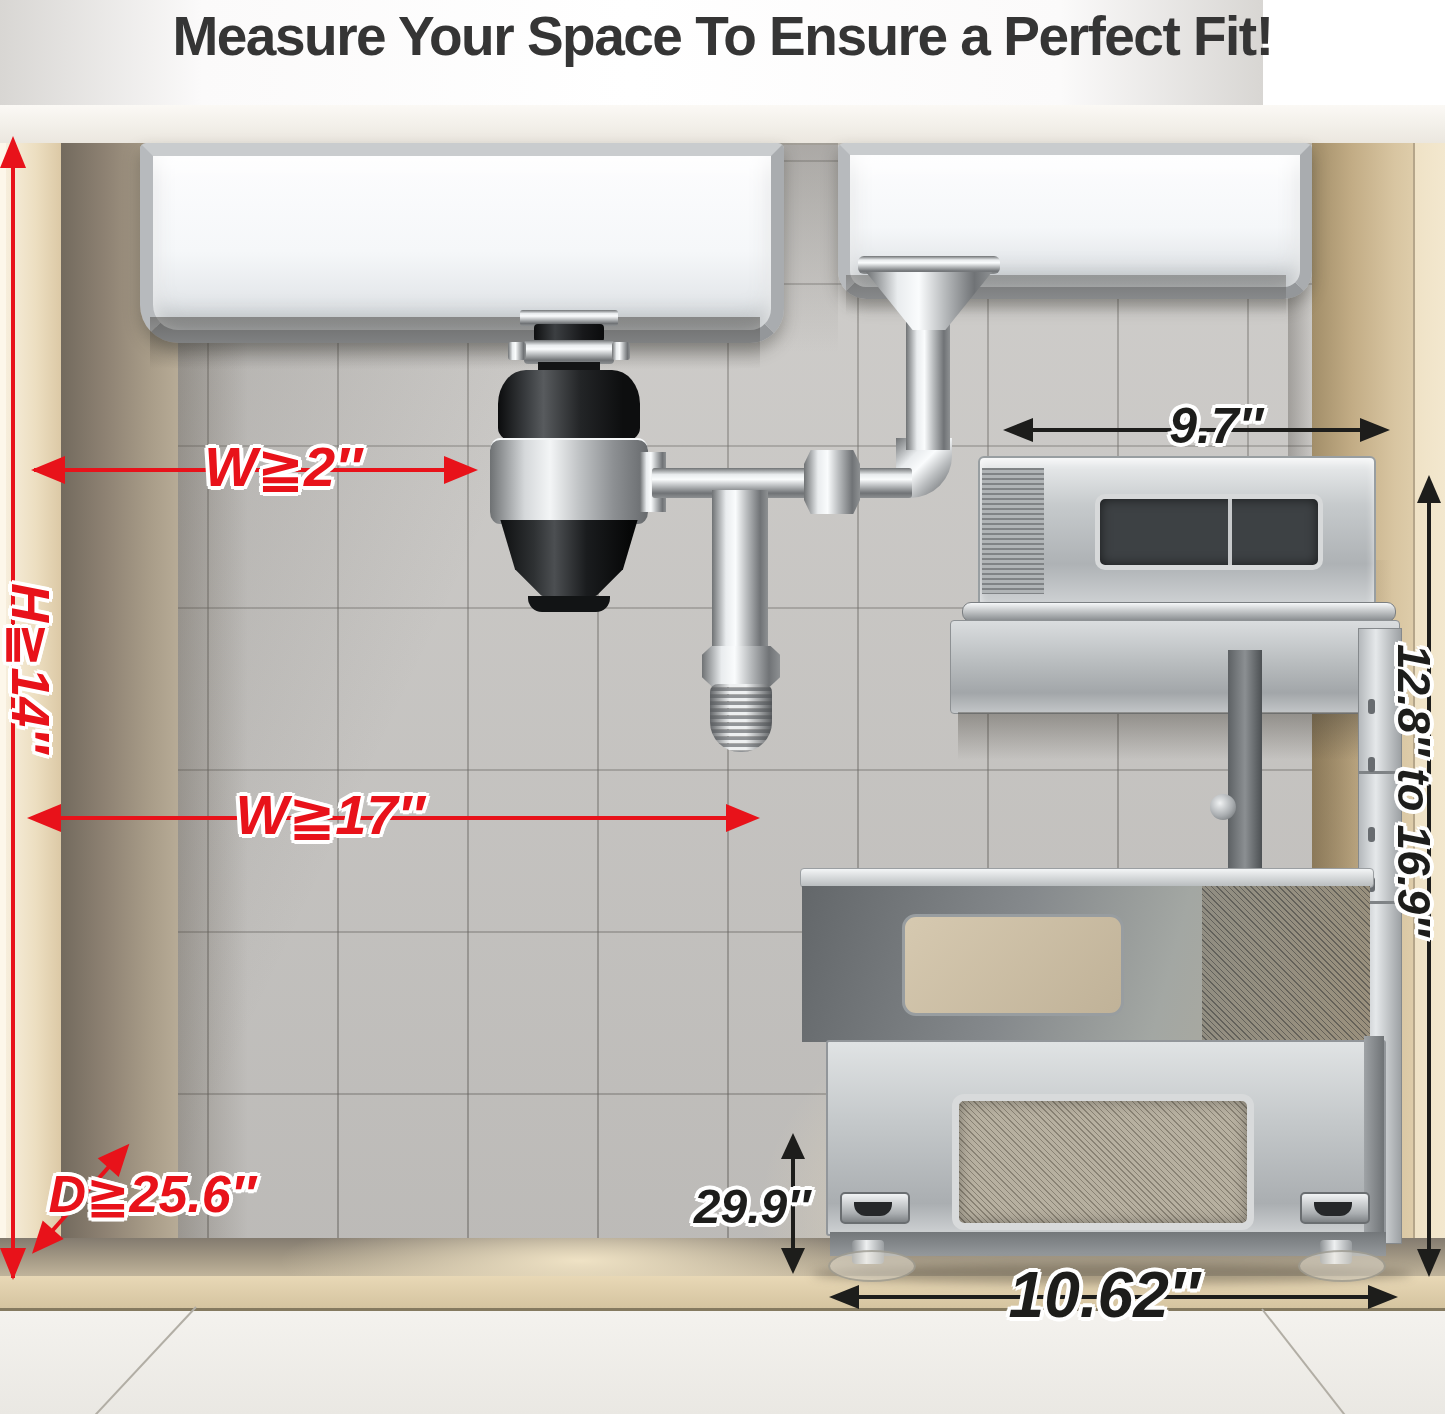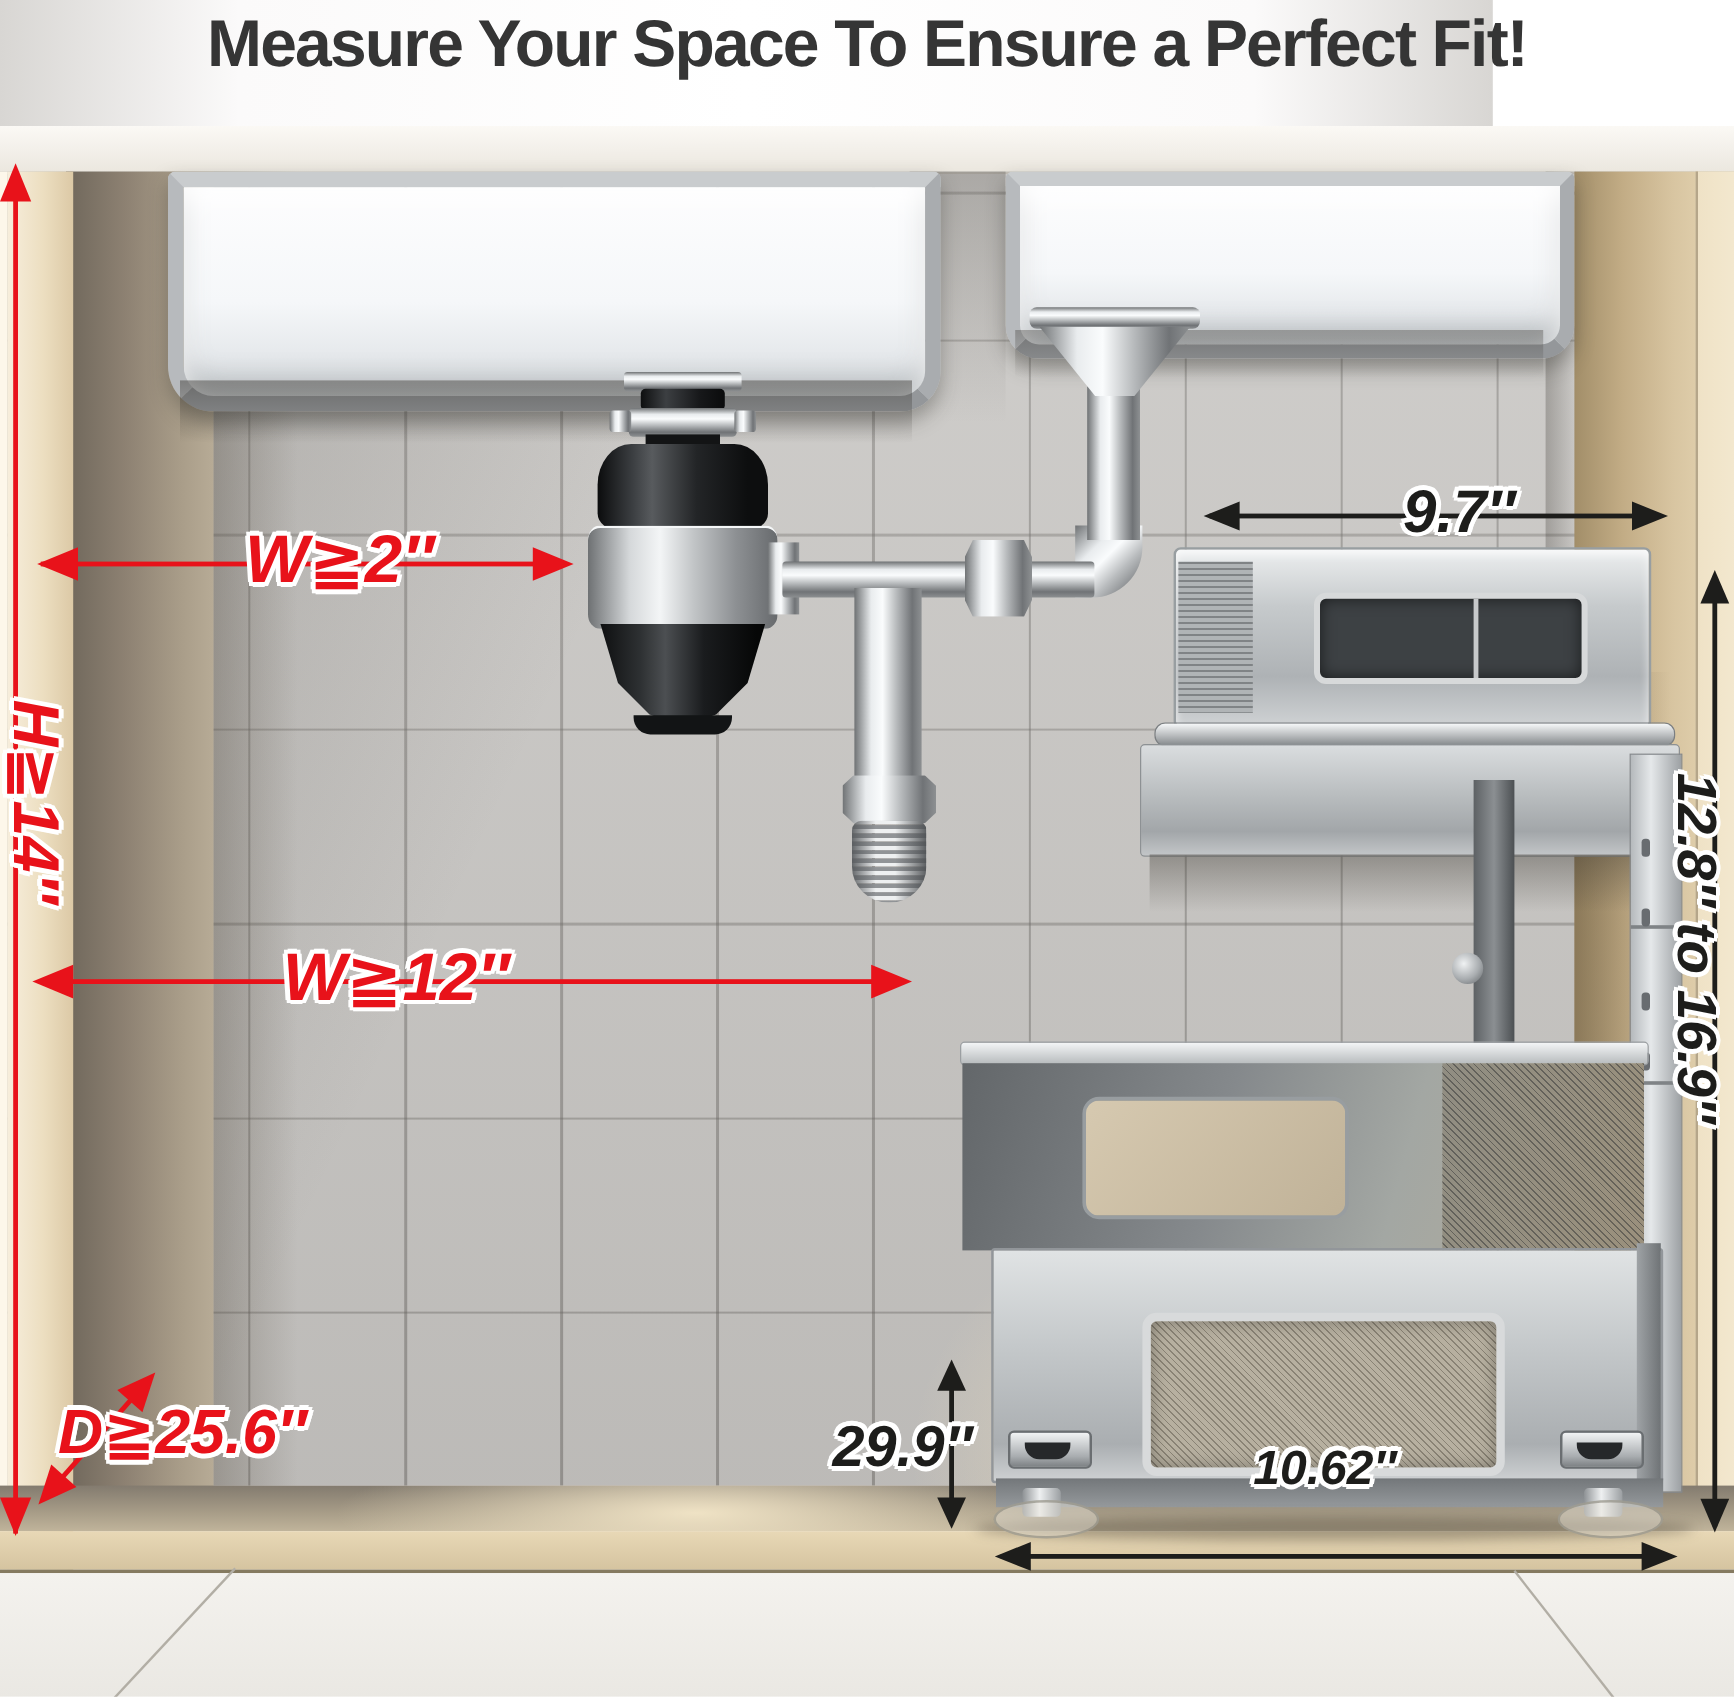--- a/index.html
+++ b/index.html
@@ -2,21 +2,21 @@
 <html><head>
 <meta charset="utf-8">
 <style>
   html,body{margin:0;padding:0;background:#ffffff;}
   .canvas{position:relative;width:1445px;height:1414px;overflow:hidden;
     font-family:"Liberation Sans","DejaVu Sans",sans-serif;}
   .abs{position:absolute;}
 
   
   .header{left:0;top:0;width:1244px;height:105px;
-    background:linear-gradient(90deg,#d8d6d3 0%,#fbfafa 16%,#ffffff 50%,#fbfafa 84%,#d8d6d3 100%);}
+    background:linear-gradient(90deg,#d8d6d3 0%,#fbfafa 16%,#ffffff 50%,#fbfafa 84%,#d8d6d3 100%);padding-left:19px;}
   .title{left:0;top:4px;width:1445px;text-align:center;font-size:55px;font-weight:800;
     letter-spacing:-1.5px;color:#353535;}
   .subtitle{left:0;top:62px;width:1445px;text-align:center;font-size:29px;font-weight:400;color:#2d2d2d;}
 
   
   .tiles{left:0;top:143px;width:1445px;height:1095px;background-color:#c8c6c3;}
   .tile-lines{left:0;top:0;width:100%;height:100%;
     background:
       repeating-linear-gradient(90deg, rgba(100,97,93,.45) 0 2px, transparent 2px 130px),
       repeating-linear-gradient(180deg, rgba(100,97,93,.38) 0 2px, transparent 2px 162px);
@@ -297,20 +297,20 @@
   <div class="abs bline z9" style="left:791px;top:1140px;width:4px;height:124px"></div>
   <div class="abs ah z9" style="left:781px;top:1130px;border-left-width:12px;border-right-width:12px;border-bottom:26px solid #1d1d1b"></div>
   <div class="abs ah z9" style="left:781px;top:1248px;border-left-width:12px;border-right-width:12px;border-top:26px solid #1d1d1b"></div>
 
   <div class="abs bline z9" style="left:834px;top:1295px;width:556px;height:4px"></div>
   <div class="abs ah z9" style="left:826px;top:1285px;border-top-width:12px;border-bottom-width:12px;border-right:30px solid #1d1d1b"></div>
   <div class="abs ah z9" style="left:1368px;top:1285px;border-top-width:12px;border-bottom-width:12px;border-left:30px solid #1d1d1b"></div>
 
   <div class="abs label red center-rot" style="left:30px;top:668px;font-size:54px">H≧14″</div>
   <div class="abs label red center" style="left:283px;top:466px;font-size:56px">W≧2″</div>
-  <div class="abs label red center" style="left:330px;top:814px;font-size:56px">W≧12″</div>
+  <div class="abs label red center" style="left:330px;top:814px;font-size:56px">W≧17″</div>
   <div class="abs label red center" style="left:152px;top:1194px;font-size:52px">D≧25.6″</div>
   <div class="abs label blk center" style="left:1216px;top:426px;font-size:50px">9.7″</div>
   <div class="abs label blk center-rot" style="left:1414px;top:790px;font-size:46px">12.8″ to 16.9″</div>
   <div class="abs label blk center" style="left:752px;top:1206px;font-size:48px">29.9″</div>
-  <div class="abs label blk center" style="left:1104px;top:1224px;font-size:40px">10.62″</div>
+  <div class="abs label blk center" style="left:1104px;top:1295px;font-size:64px">10.62″</div>
 
 </div>
 
 </body></html>

